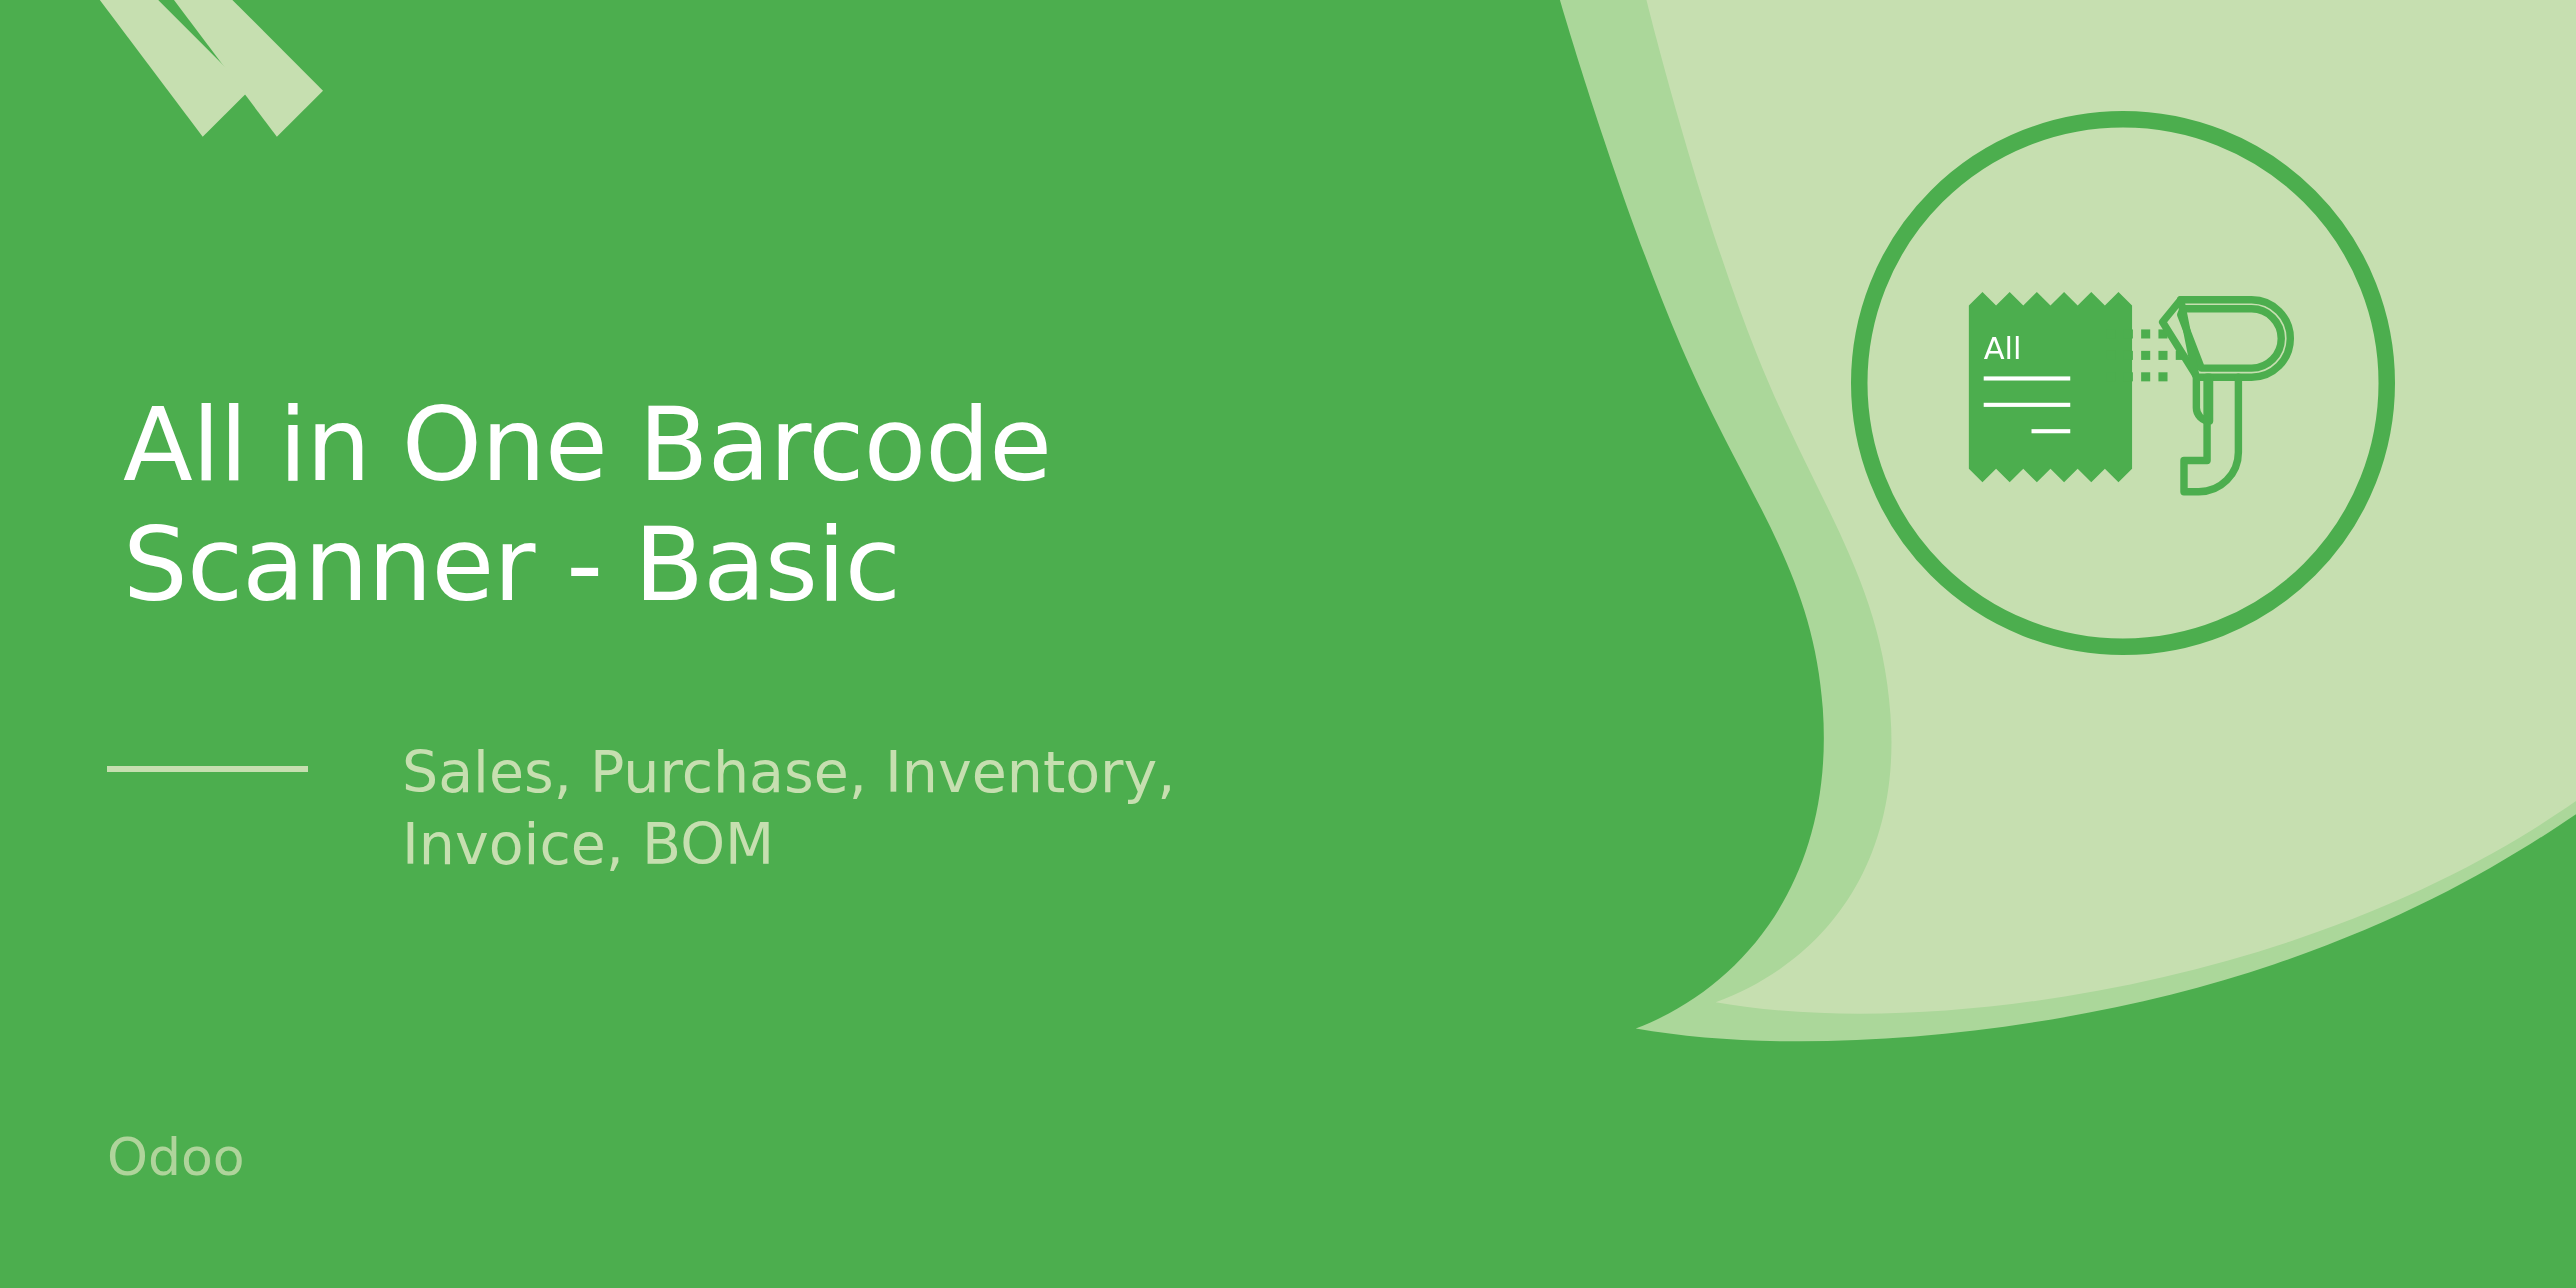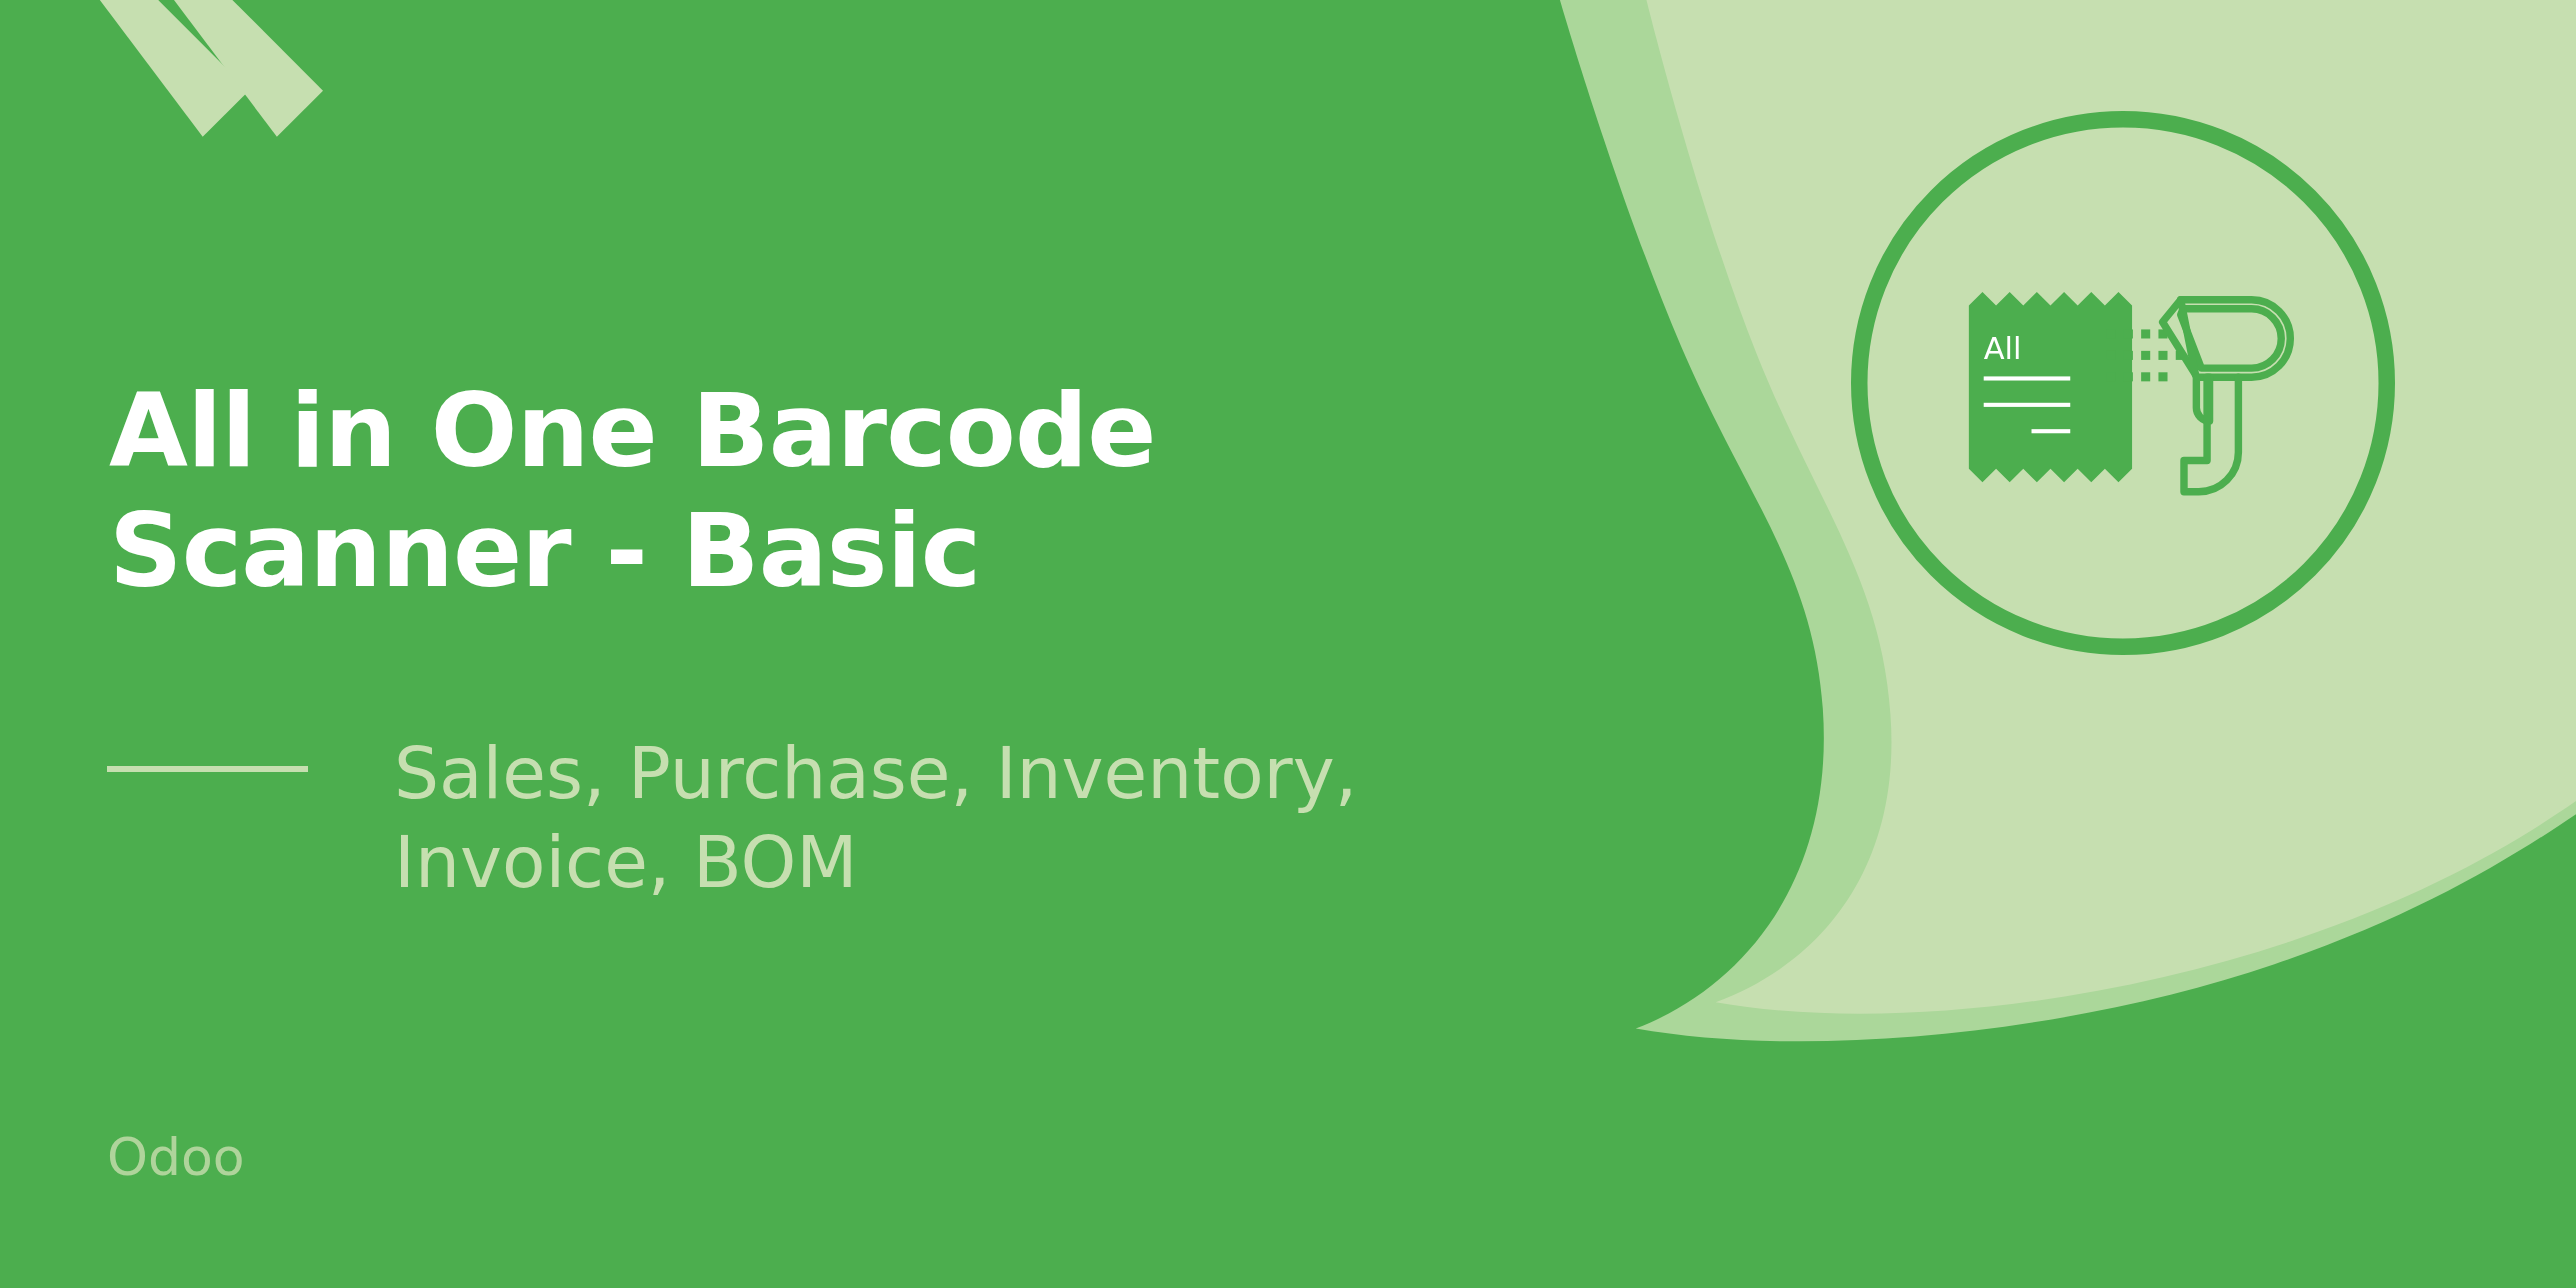--- a/index.html
+++ b/index.html
@@ -35,24 +35,24 @@
     height: 1289px;
   }
 
   .title-block {
     position: absolute;
     left: 0;
     top: 369px;
     width: 1236px;
   }
   .title {
-    margin: 2px;
+    margin: 16px;
     color: #ffffff;
     font-size: 102px;
-    font-weight: 700;
+    font-weight: 400;
     line-height: 1.18;
     letter-spacing: -0.8px;
     white-space: pre-line;
   }
 
   .subtitle-block {
     position: absolute;
     left: 0;
     top: 725px;
     width: 1483px;
@@ -61,23 +61,23 @@
   }
   .rule {
     flex: 0 0 auto;
     width: 201px;
     height: 5.8px;
     background: #C6DFB0;
     margin-top: 41px;
     margin-right: 82px;
   }
   .subtitle {
-    margin: 4px;
+    margin: 12px;
     color: #C6DFB0;
-    font-size: 71px;
+    font-size: 57px;
     font-weight: 400;
     line-height: 1.26;
     white-space: pre-line;
     flex: 0 1 auto;
   }
 
   .footer {
     position: absolute;
     left: 0;
     top: 1131px;

